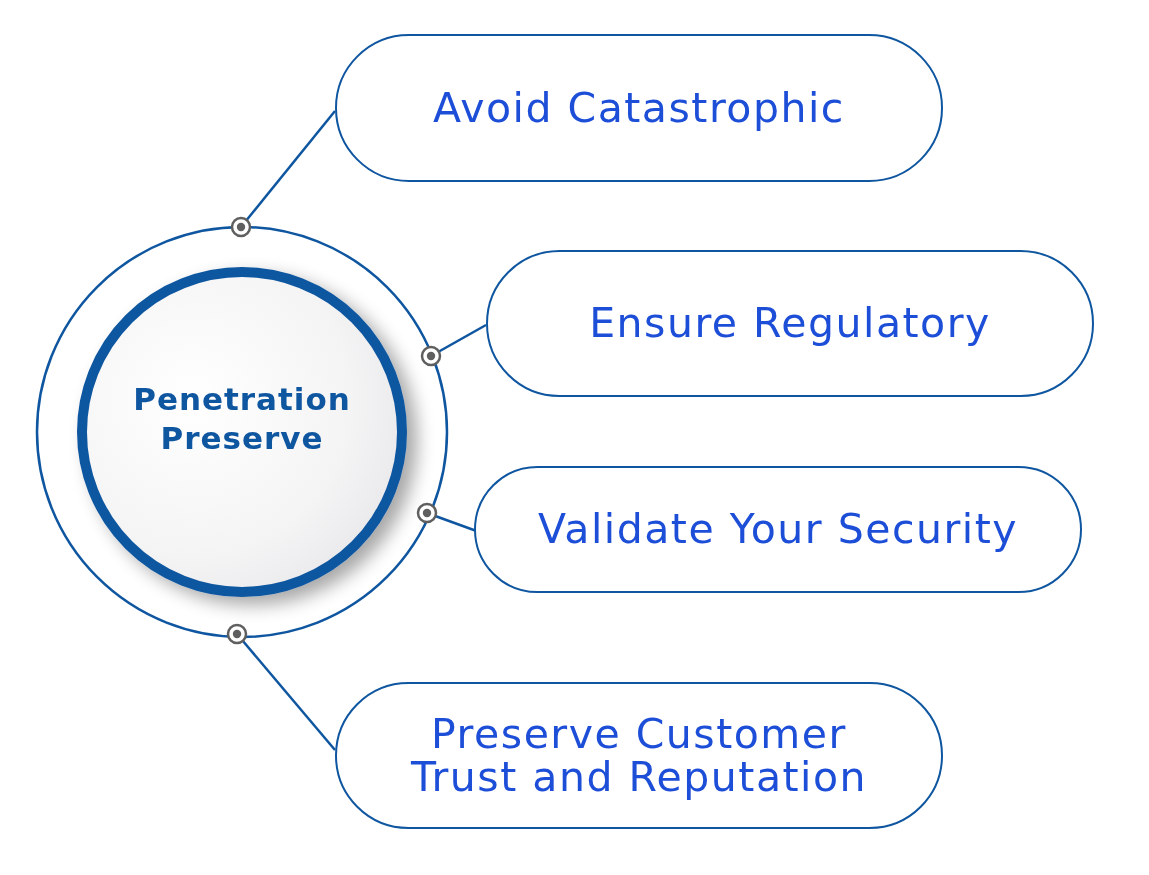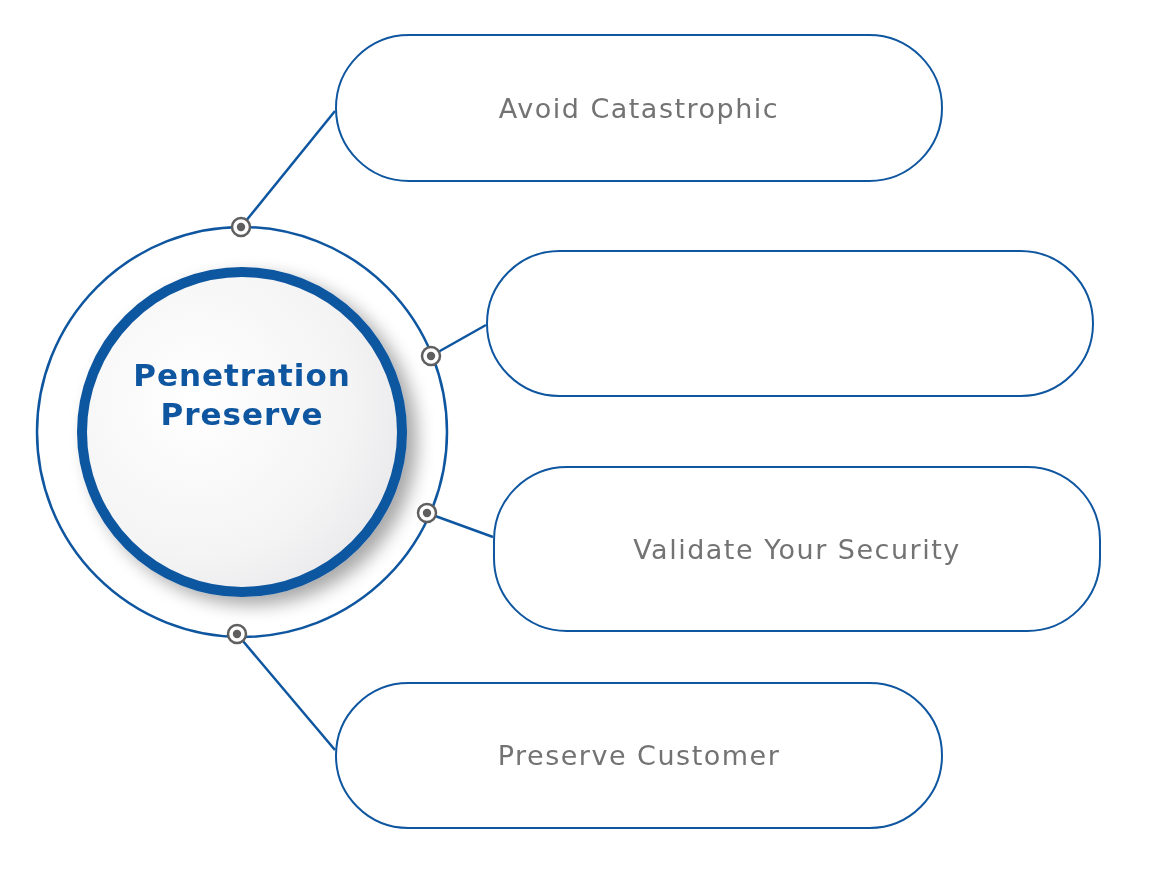--- a/index.html
+++ b/index.html
@@ -6,36 +6,36 @@
   body { width: 1149px; height: 875px; position: relative; overflow: hidden; font-family: "DejaVu Sans", sans-serif; }
   #diagram { position: absolute; left: 0; top: 0; }
   .pill {
     position: absolute;
     box-sizing: border-box;
     border: 2.5px solid #0f56a0;
     border-radius: 74px;
     background: #ffffff;
     display: flex; align-items: center; justify-content: center;
     text-align: center;
-    color: #737373;
+    color: #1d4ed8;
     font-family: "DejaVu Sans", sans-serif;
-    font-size: 27px;
+    font-size: 41px;
     line-height: 43px;
     letter-spacing: 1.5px;
     cursor: pointer;
   }
   .pill .label { display: block; }
   .pill .line { display: block; white-space: nowrap; }
   #pill-0 { left: 335px; top: 34px;  width: 608px; height: 148px; }
   #pill-1 { left: 486px; top: 250px; width: 608px; height: 147px; }
-  #pill-2 { left: 493px; top: 466px; width: 608px; height: 166px; }
+  #pill-2 { left: 474px; top: 466px; width: 608px; height: 127px; }
   #pill-3 { left: 335px; top: 682px; width: 608px; height: 147px; }
   .center-title {
     position: absolute;
-    left: 92px; top: 356px; width: 300px;
+    left: 92px; top: 380px; width: 300px;
     text-align: center;
     color: #0f56a0;
     font-family: "DejaVu Sans", sans-serif;
     font-weight: bold;
     font-size: 31px;
     line-height: 39px;
     letter-spacing: 1px;
   }
   .center-title .line { display: block; white-space: nowrap; }
 </style>
@@ -98,26 +98,28 @@
 </div>
 
 <div class="pill" id="pill-0">
   <span class="label">
     <span class="line">Avoid Catastrophic</span>
   </span>
 </div>
 
 <div class="pill" id="pill-1">
   <span class="label">
+    <span class="line">Ensure Regulatory</span>
   </span>
 </div>
 
 <div class="pill" id="pill-2">
   <span class="label">
     <span class="line">Validate Your Security</span>
   </span>
 </div>
 
 <div class="pill" id="pill-3">
   <span class="label">
     <span class="line">Preserve Customer</span>
+    <span class="line">Trust and Reputation</span>
   </span>
 </div>
 
 </body></html>

